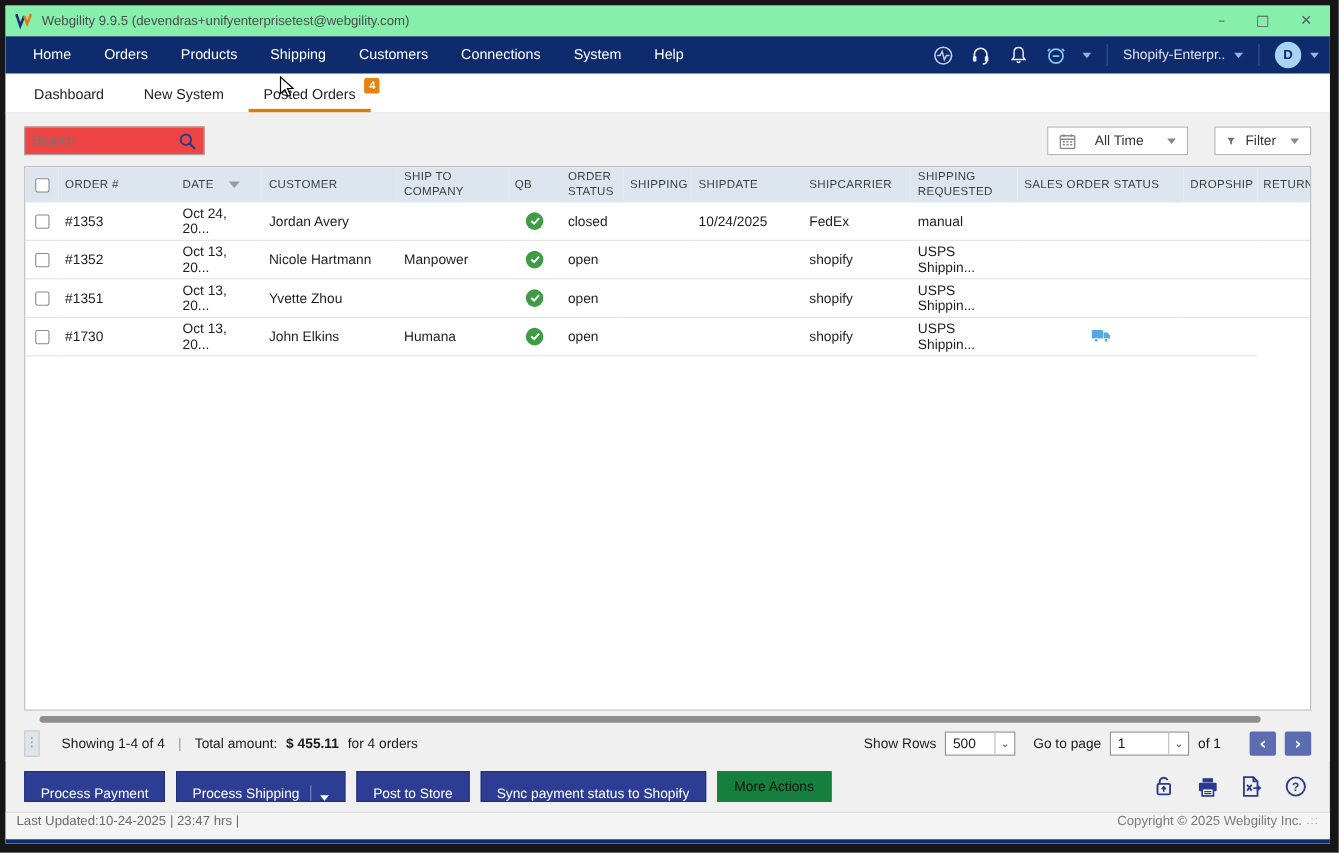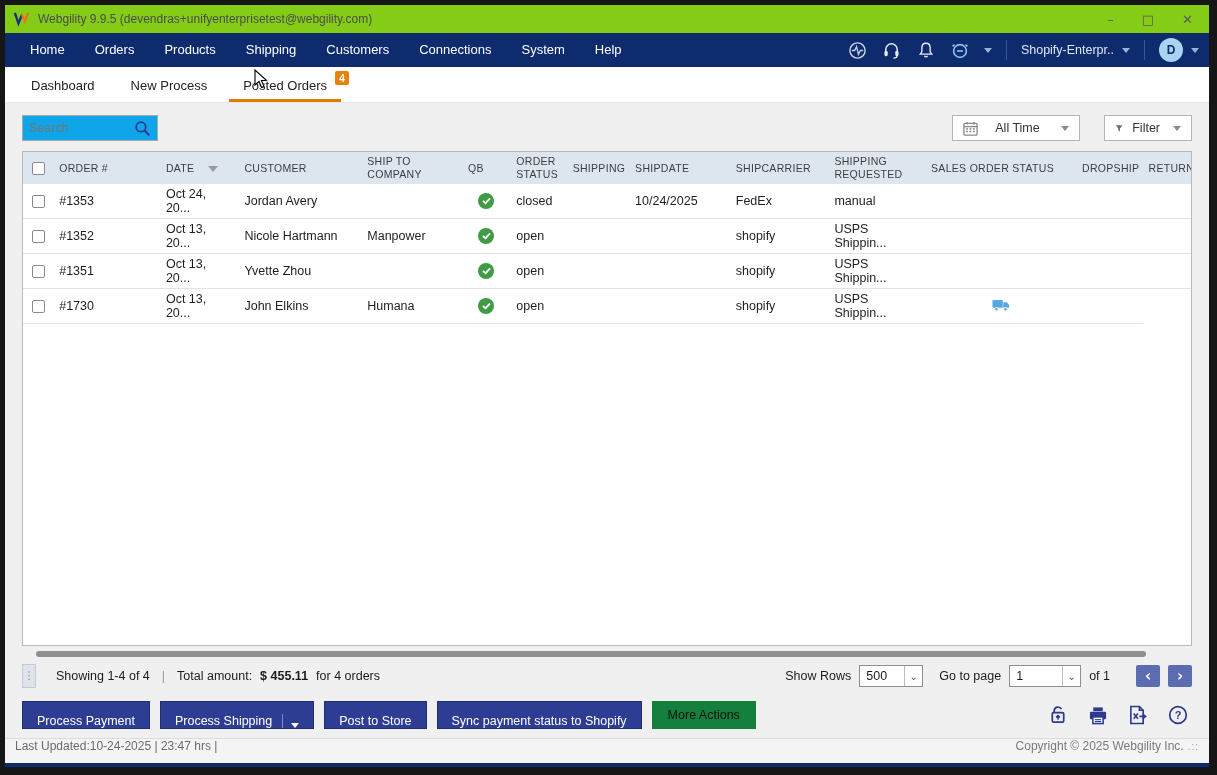--- a/index.html
+++ b/index.html
@@ -3,21 +3,21 @@
 <meta charset="utf-8">
 <style>
   * { margin:0; padding:0; box-sizing:border-box; }
   html,body { background:#2a2a2a; font-family:"Liberation Sans", sans-serif; }
   .window{
     width:1217px;height:775px;
     border:5px solid #161616;border-right-width:8px;border-bottom-width:8px;border-top-width:5px;
     display:flex;flex-direction:column;background:#f0f0f0;position:relative;overflow:hidden;
   }
   
-  .titlebar{height:28px;background:#84cc16;display:flex;align-items:center;padding:0 8px;flex:none;}
+  .titlebar{height:28px;background:#86efac;display:flex;align-items:center;padding:0 8px;flex:none;}
   .app-logo{width:18px;height:16px;margin-right:7px;flex:none;}
   .title-text{font-size:12px;color:#4c4c4c;}
   .win-controls{margin-left:auto;display:flex;align-items:center;gap:28px;padding-right:8px;}
   .win-btn{color:#5a5a5a;font-size:13px;line-height:1;cursor:default;font-family:"DejaVu Sans",sans-serif;}
   
   .navbar{height:34px;background:#0d2b6d;display:flex;align-items:center;padding:17px 10px;flex:none;color:#fff;}
   .nav-item{font-size:13px;color:#fff;padding:0 15px;line-height:34px;cursor:pointer;}
   .nav-right{margin-left:auto;display:flex;align-items:center;gap:14px;}
   .nav-icon{width:20px;height:20px;display:flex;align-items:center;justify-content:center;}
   .caret{width:0;height:0;border-left:4px solid transparent;border-right:4px solid transparent;border-top:5px solid #9fb0d8;display:inline-block;}
@@ -27,21 +27,21 @@
   .avatar-wrap{display:flex;align-items:center;gap:8px;cursor:pointer;}
   
   .tabbar{height:36px;background:#fff;display:flex;align-items:flex-end;padding:0 12px;gap:8px;flex:none;position:relative;border-bottom:1px solid #e6e6e6;}
   .tab{font-size:13px;color:#222;padding:8px 14px 9px;position:relative;cursor:pointer;}
   .tab.active{border-bottom:3px solid #e07b00;padding-bottom:6px;}
   .tab-badge{position:absolute;top:1px;right:-8px;background:#e8820c;color:#fff;font-size:10px;font-weight:bold;min-width:14px;height:14px;display:flex;align-items:center;justify-content:center;border-radius:2px;padding:0 2px;}
   .cursor{position:absolute;left:248px;top:2px;z-index:5;pointer-events:none;}
   
   .content{flex:1;display:flex;flex-direction:column;padding:0 17px;background:#f0f0f0;min-height:0;}
   .toolbar{margin:12px 0 10px;display:flex;align-items:center;flex:none;}
-  .search-box{width:136px;height:26px;background:#0ea5e9;border:1px solid #a9a9a9;display:flex;align-items:center;padding:0 6px;}
+  .search-box{width:164px;height:26px;background:#ef4444;border:1px solid #a9a9a9;display:flex;align-items:center;padding:0 6px;}
   .search-input{border:none;outline:none;flex:1;font-size:12.5px;font-family:"Liberation Sans",sans-serif;color:#222;background:transparent;min-width:0;}
   .toolbar-right{margin-left:auto;display:flex;gap:24px;}
   .tb-btn{height:26px;background:#fff;border:1px solid #b5b5b5;display:flex;align-items:center;gap:9px;padding:0 10px;font-size:12.5px;color:#333;cursor:pointer;}
   .tb-caret{width:0;height:0;border-left:4px solid transparent;border-right:4px solid transparent;border-top:5px solid #8a8a8a;margin-left:4px;}
   
   .table-panel{flex:1;background:#fff;border:1px solid #b9b9b9;overflow:hidden;min-height:0;}
   table{border-collapse:collapse;width:1178px;table-layout:fixed;}
   thead th{background:#dde5ee;height:32px;font-size:10.5px;font-weight:normal;color:#3e3e3e;text-align:left;padding:3px 6px;letter-spacing:.3px;line-height:1.2;vertical-align:middle;}
   tbody td{height:32px;font-size:12.5px;color:#1e1e1e;padding:3px 6px;border-bottom:1px solid #e3e3e3;vertical-align:middle;}
   .chk{width:13px;height:13px;border:1px solid #8a8a8a;background:#fff;display:inline-block;vertical-align:middle;border-radius:2px;}
@@ -141,21 +141,21 @@
       <div class="nav-divider"></div>
       <div class="avatar-wrap">
         <span class="avatar">D</span>
         <span class="caret"></span>
       </div>
     </div>
   </div>
 
   <div class="tabbar">
     <span class="tab">Dashboard</span>
-    <span class="tab">New Process</span>
+    <span class="tab">New System</span>
     <span class="tab active">
       <span>Posted Orders</span>
       <span class="tab-badge">4</span>
     </span>
     <svg class="cursor" width="16" height="22" viewBox="0 0 16 22">
       <path d="M2 1 L2 16 L6 12.5 L8.6 18.5 L11 17.4 L8.4 11.6 L13.4 11.3 Z" fill="#fff" stroke="#000" stroke-width="1.1"></path>
     </svg>
   </div>
 
   <div class="content">

